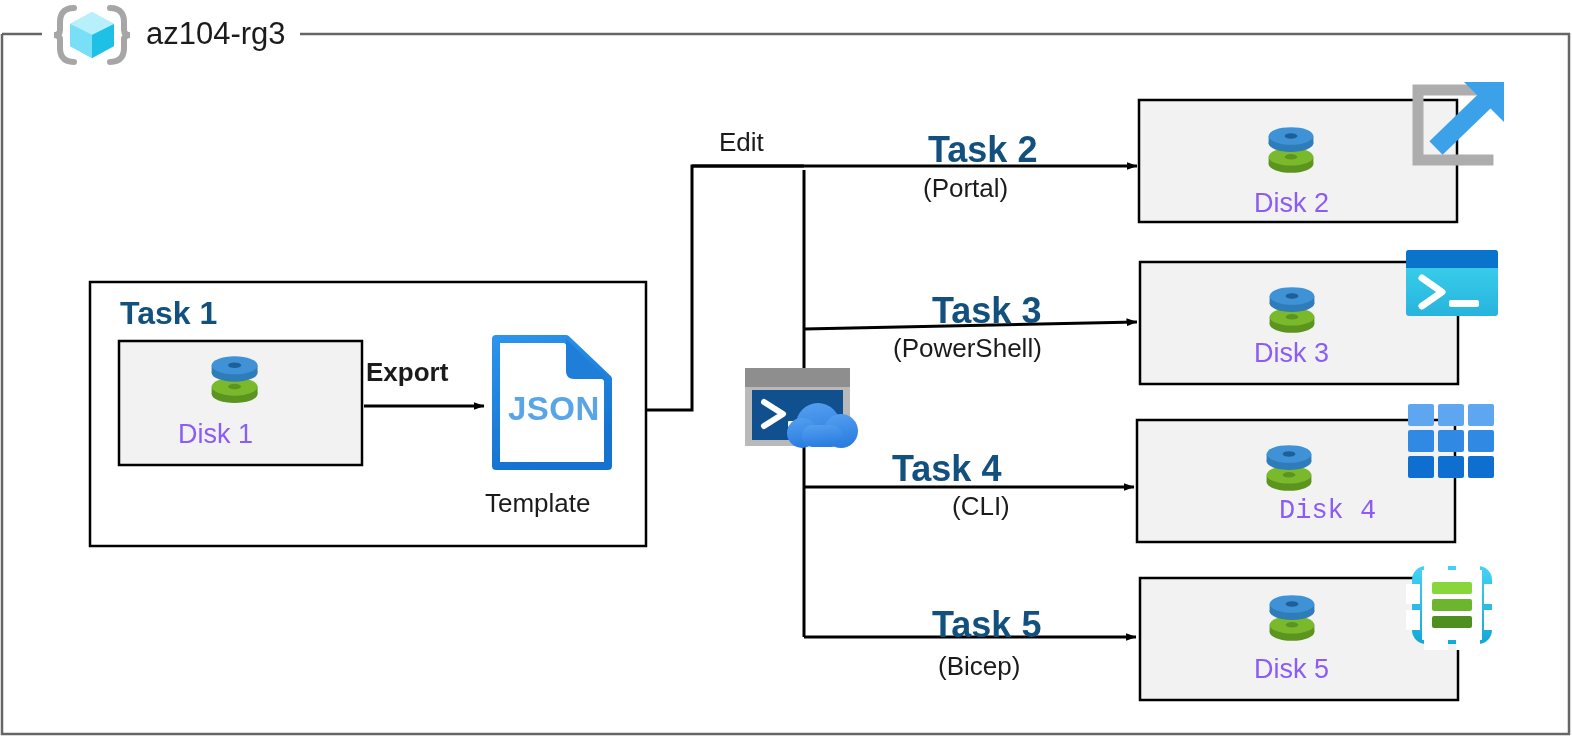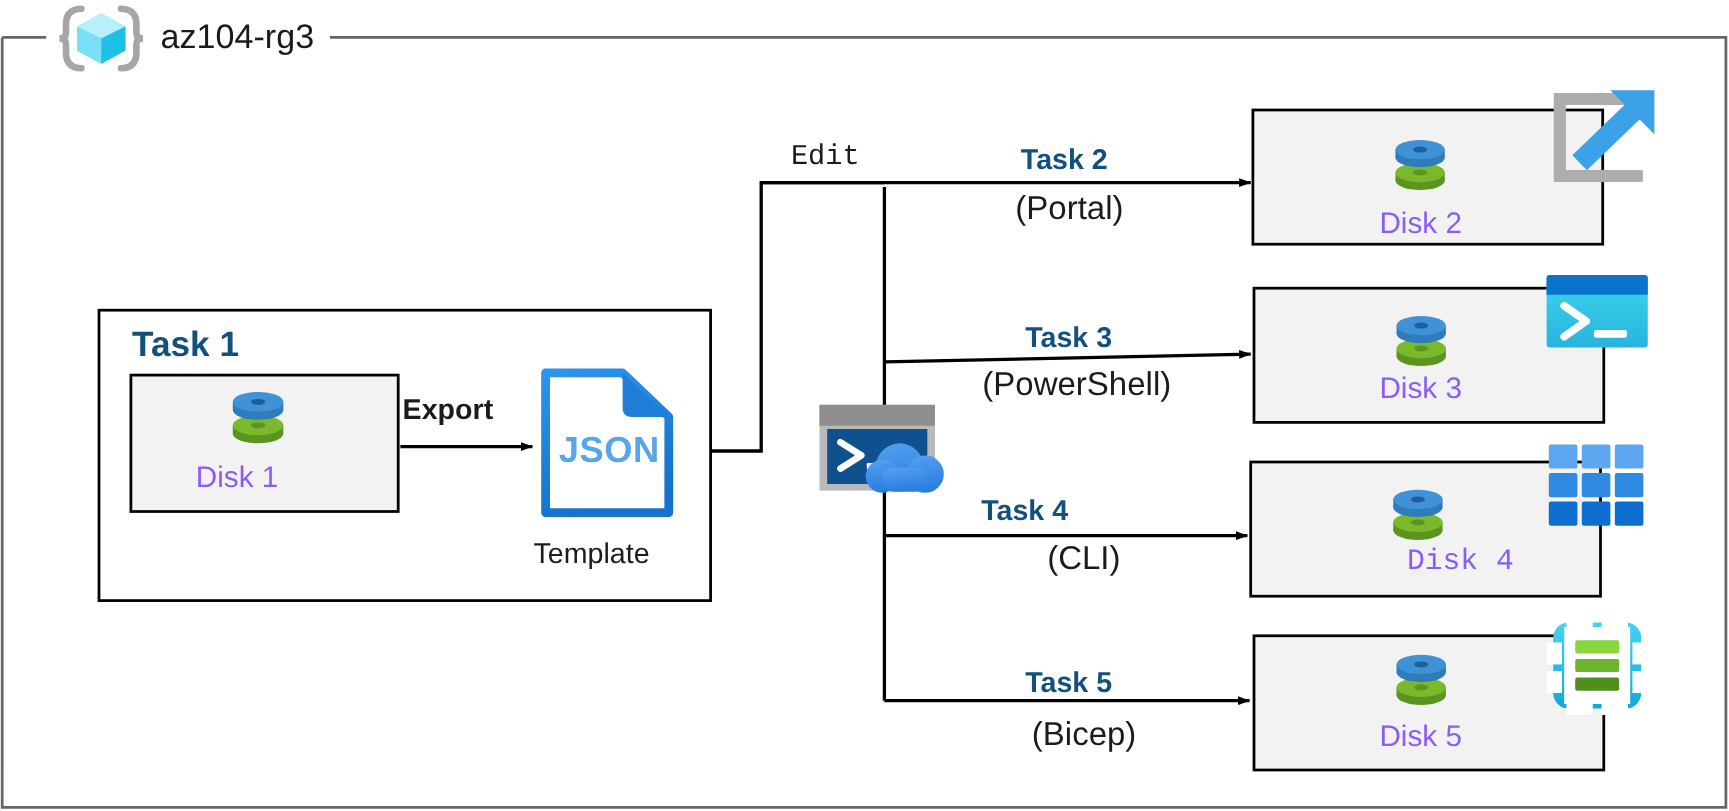--- a/index.html
+++ b/index.html
@@ -10,22 +10,22 @@
     color:#000000;
     overflow:hidden;
     position:relative;
   }
   #stage{position:absolute;left:0;top:0;width:1572px;height:562px;}
   #svgroot{position:absolute;left:0;top:0;width:1572px;height:737px;}
 
   
   .lbl{position:absolute;white-space:nowrap;line-height:1;}
   .rg-title{left:146px;top:18px;font-size:31px;color:#1b1b1b;}
-  .task-head{font-size:26px;font-weight:bold;color:#12507e;}
-  .task-sub{font-size:30px;color:#1b1b1b;}
+  .task-head{font-size:36px;font-weight:bold;color:#12507e;}
+  .task-sub{font-size:26px;color:#1b1b1b;}
   .plain{font-size:26px;color:#1b1b1b;}
   .disk-cap{font-size:27px;color:#8b5cf6;}
   .task1-head{left:120px;top:297px;font-size:32px;font-weight:bold;color:#12507e;}
   .json-word{
     position:absolute;font-size:33px;font-weight:bold;
     color:#5aa5e8;letter-spacing:0.5px;
   }
 </style>
 </head>
 <body>
@@ -199,21 +199,21 @@
   <div class="lbl task1-head">Task 1</div>
 
   <div class="lbl disk-cap" style="left:178px;top:421px;">Disk 1</div>
 
   <div class="lbl plain" style="left:366px;top:359px;font-weight:bold;">Export</div>
 
   <div class="json-word" style="left:508px;top:390px;">JSON</div>
 
   <div class="lbl plain" style="left:485px;top:490px;">Template</div>
 
-  <div class="lbl plain" style="left:719px;top:129px;font-family:Liberation Mono, monospace;">Edit</div>
+  <div class="lbl plain" style="left:719px;top:129px;">Edit</div>
 
   <div class="lbl task-head" style="left:928px;top:132px;">Task 2</div>
   <div class="lbl task-sub" style="left:923px;top:175px;">(Portal)</div>
   <div class="lbl disk-cap" style="left:1254px;top:190px;">Disk 2</div>
 
   <div class="lbl task-head" style="left:932px;top:293px;">Task 3</div>
   <div class="lbl task-sub" style="left:893px;top:335px;">(PowerShell)</div>
   <div class="lbl disk-cap" style="left:1254px;top:340px;">Disk 3</div>
 
   <div class="lbl task-head" style="left:892px;top:451px;">Task 4</div>

